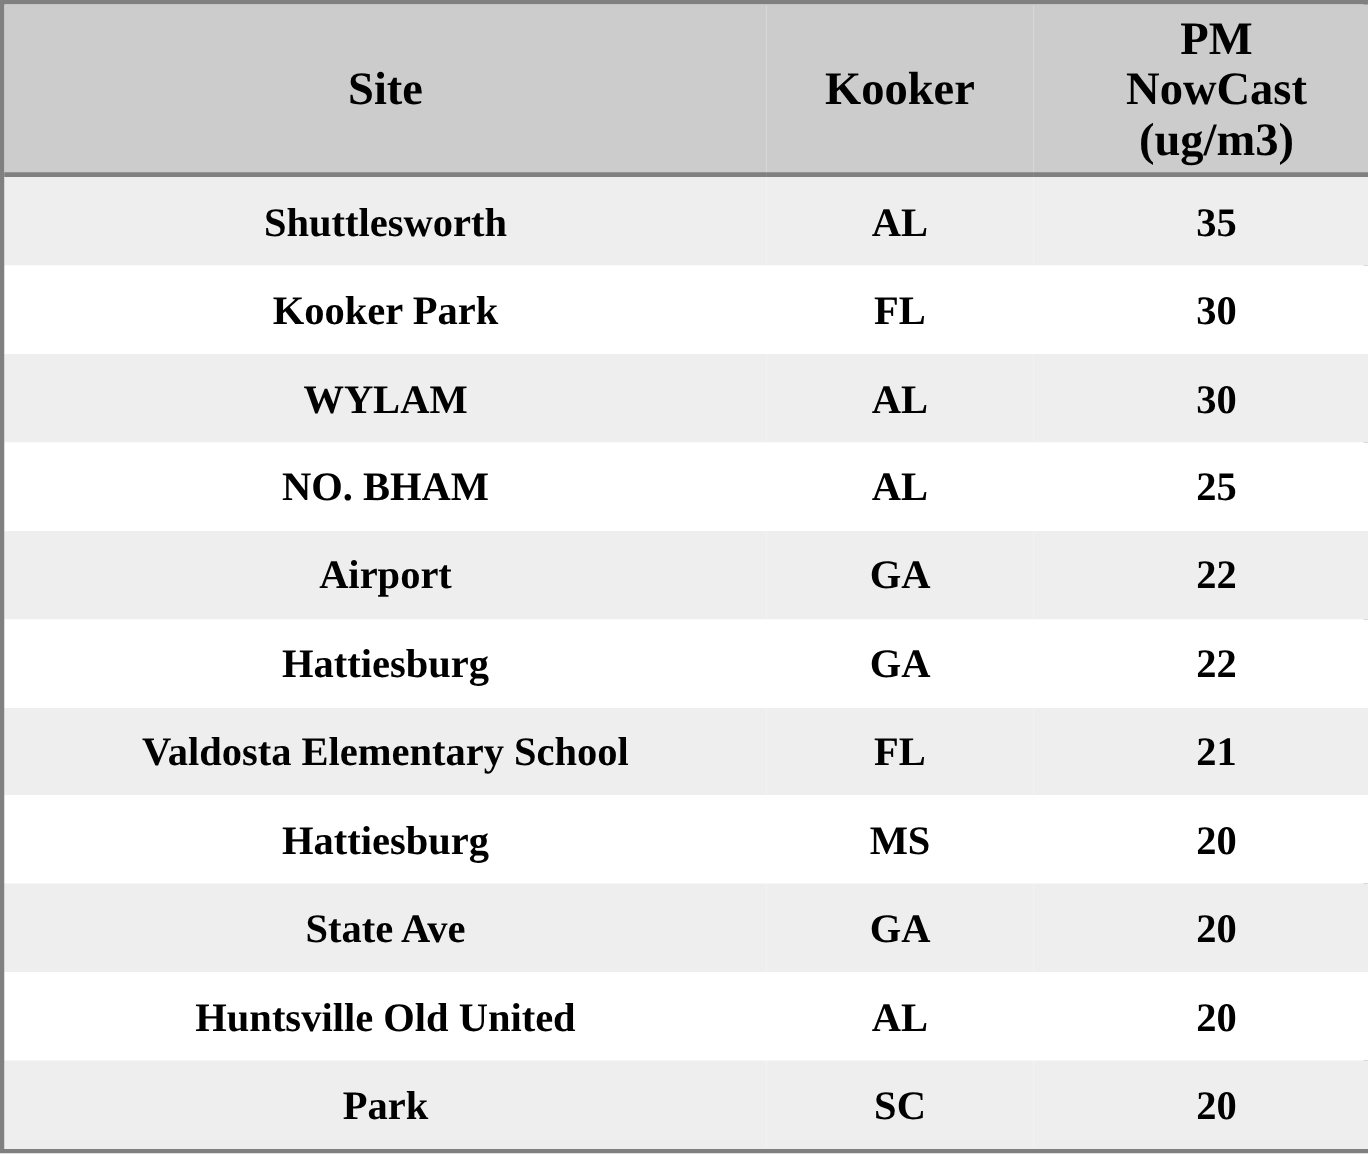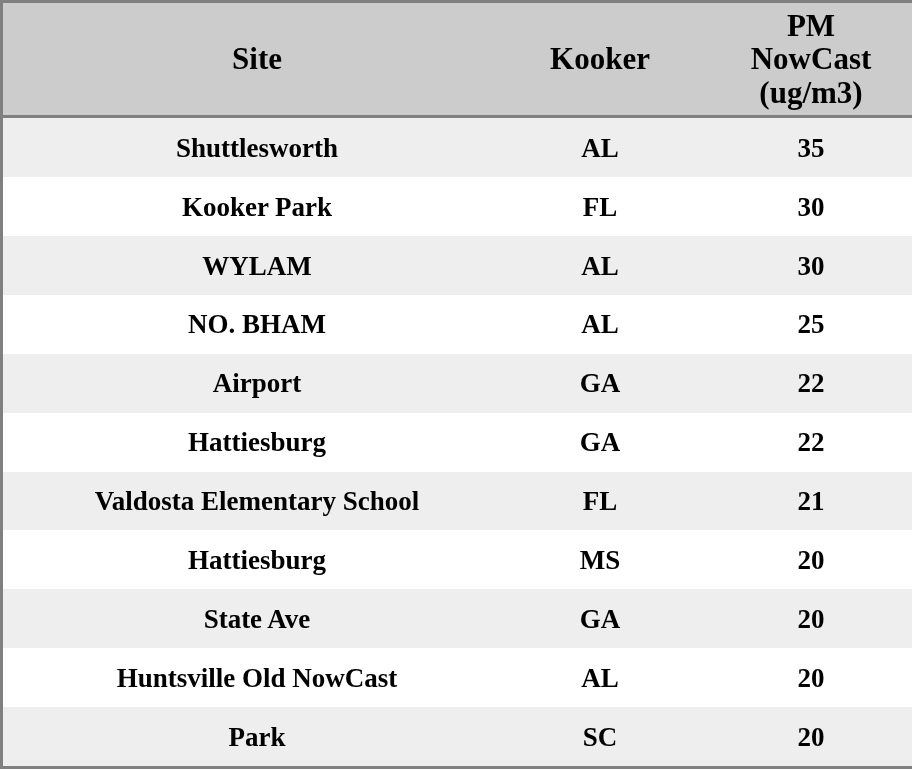--- a/index.html
+++ b/index.html
@@ -119,21 +119,21 @@
         <td>Hattiesburg</td>
         <td>MS</td>
         <td>20</td>
       </tr>
       <tr class="row-odd">
         <td>State Ave</td>
         <td>GA</td>
         <td>20</td>
       </tr>
       <tr class="row-even">
-        <td>Huntsville Old NowCast</td>
+        <td>Huntsville Old United</td>
         <td>AL</td>
         <td>20</td>
       </tr>
       <tr class="row-odd">
         <td>Park</td>
         <td>SC</td>
         <td>20</td>
       </tr>
     </tbody>
   </table>

